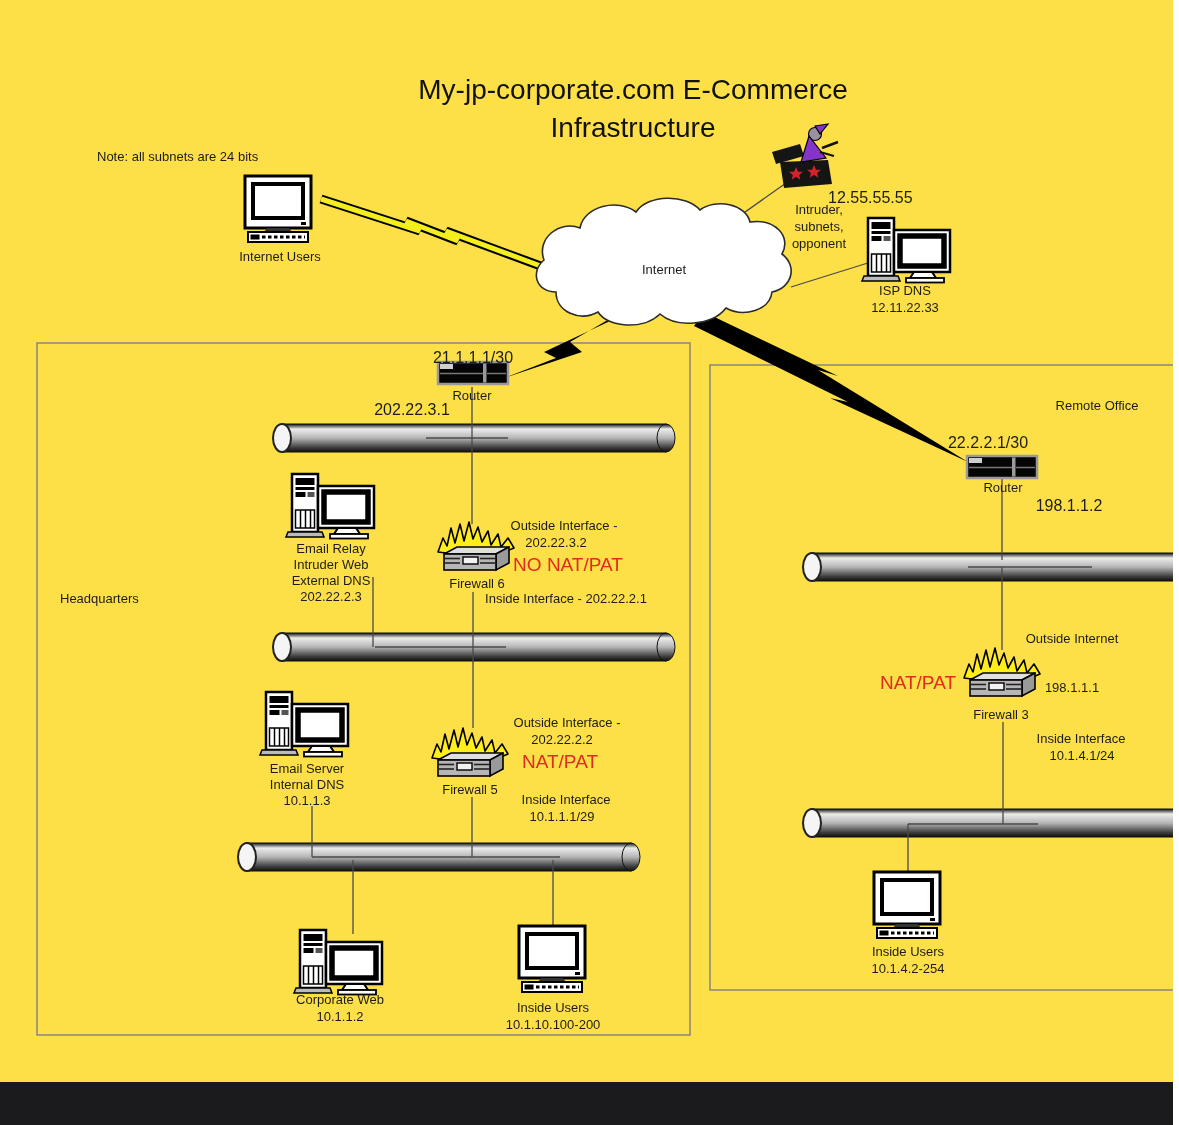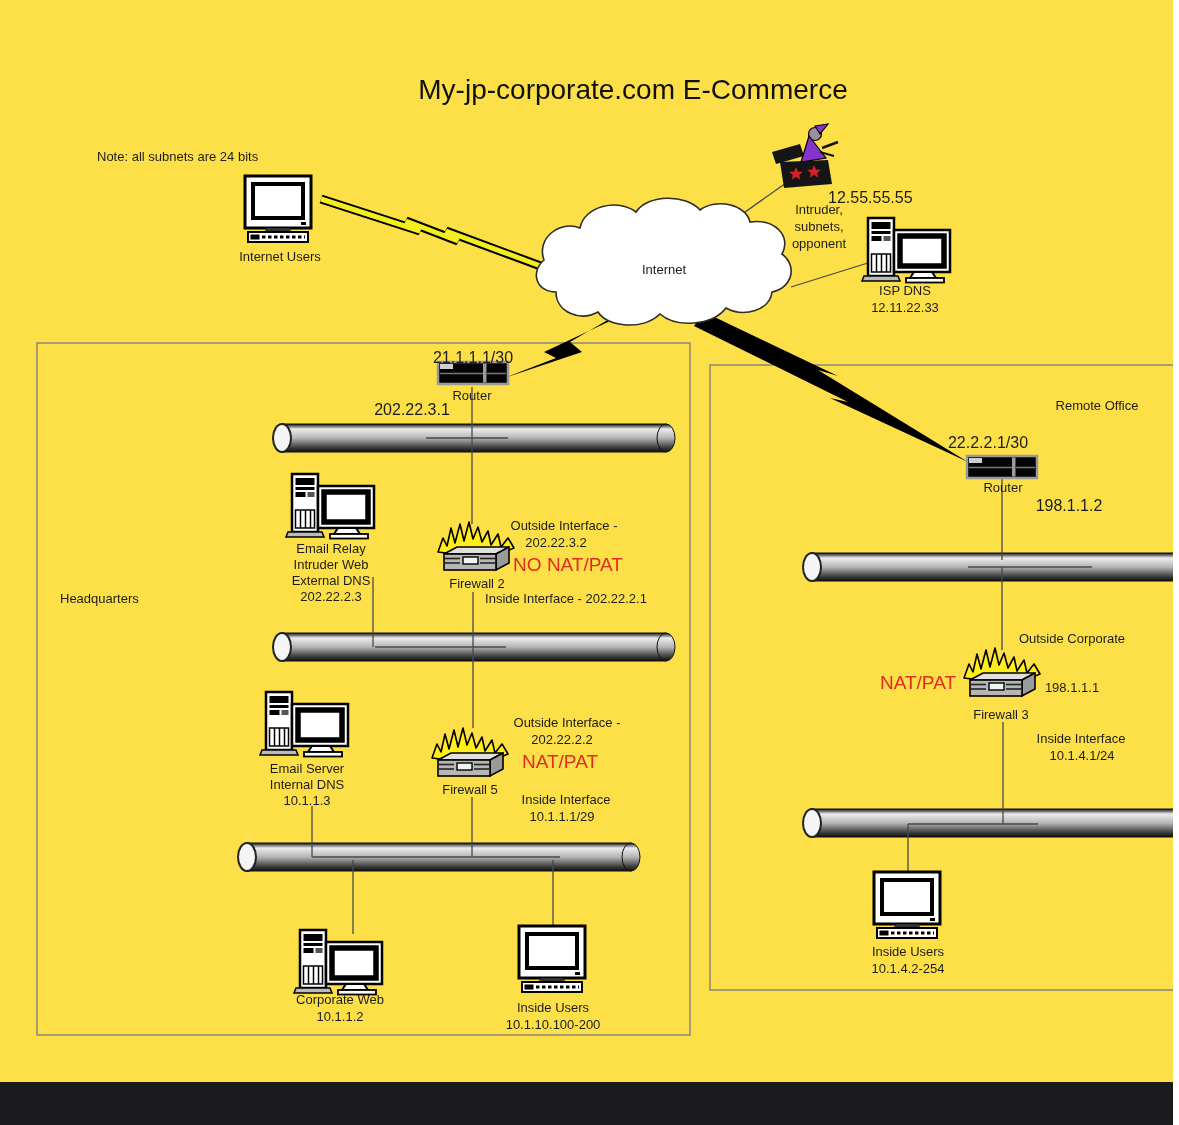--- a/index.html
+++ b/index.html
@@ -167,20 +167,21 @@
   <use href="#g-server" transform="translate(266,690)"></use>
   <use href="#g-firewall" transform="translate(430,726)"></use>
   <use href="#g-server" transform="translate(300,928)"></use>
   <use href="#g-desktop" transform="translate(517,926)"></use>
   <use href="#g-router" transform="translate(967,456)"></use>
   <use href="#g-firewall" transform="translate(962,646)"></use>
   <use href="#g-desktop" transform="translate(872,872)"></use>
 </svg>
 
 <div class="lbl c title" style="left:633px;top:72px">My-jp-corporate.com E-Commerce</div>
+<div class="lbl c title" style="left:633px;top:110px">Infrastructure</div>
 <div class="lbl" style="left:97px;top:149px">Note: all subnets are 24 bits</div>
 
 <div class="lbl c" style="left:280px;top:249px">Internet Users</div>
 <div class="lbl c" style="left:664px;top:262px">Internet</div>
 
 <div class="lbl fs14" style="left:828px;top:188px">12.55.55.55</div>
 <div class="lbl c" style="left:819px;top:202px">Intruder,</div>
 <div class="lbl c" style="left:819px;top:219px">subnets,</div>
 <div class="lbl c" style="left:819px;top:236px">opponent</div>
 
@@ -194,21 +195,21 @@
 <div class="lbl c fs14" style="left:412px;top:400px">202.22.3.1</div>
 
 <div class="lbl c" style="left:331px;top:541px">Email Relay</div>
 <div class="lbl c" style="left:331px;top:557px">Intruder Web</div>
 <div class="lbl c" style="left:331px;top:573px">External DNS</div>
 <div class="lbl c" style="left:331px;top:589px">202.22.2.3</div>
 
 <div class="lbl c" style="left:564px;top:518px">Outside Interface -</div>
 <div class="lbl c" style="left:556px;top:535px">202.22.3.2</div>
 <div class="lbl c red" style="left:568px;top:553px">NO NAT/PAT</div>
-<div class="lbl c" style="left:477px;top:576px">Firewall 2</div>
+<div class="lbl c" style="left:477px;top:576px">Firewall 6</div>
 <div class="lbl c" style="left:566px;top:591px">Inside Interface - 202.22.2.1</div>
 
 <div class="lbl c" style="left:307px;top:761px">Email Server</div>
 <div class="lbl c" style="left:307px;top:777px">Internal DNS</div>
 <div class="lbl c" style="left:307px;top:793px">10.1.1.3</div>
 
 <div class="lbl c" style="left:567px;top:715px">Outside Interface -</div>
 <div class="lbl c" style="left:562px;top:732px">202.22.2.2</div>
 <div class="lbl c red" style="left:560px;top:750px">NAT/PAT</div>
 <div class="lbl c" style="left:470px;top:782px">Firewall 5</div>
@@ -219,21 +220,21 @@
 <div class="lbl c" style="left:340px;top:1009px">10.1.1.2</div>
 
 <div class="lbl c" style="left:553px;top:1000px">Inside Users</div>
 <div class="lbl c" style="left:553px;top:1017px">10.1.10.100-200</div>
 
 <div class="lbl c" style="left:1097px;top:398px">Remote Office</div>
 <div class="lbl c fs14" style="left:988px;top:433px">22.2.2.1/30</div>
 <div class="lbl c" style="left:1003px;top:480px">Router</div>
 <div class="lbl c fs14" style="left:1069px;top:496px">198.1.1.2</div>
 
-<div class="lbl c" style="left:1072px;top:631px">Outside Corporate</div>
+<div class="lbl c" style="left:1072px;top:631px">Outside Internet</div>
 <div class="lbl c" style="left:1072px;top:680px">198.1.1.1</div>
 <div class="lbl c red" style="left:918px;top:671px">NAT/PAT</div>
 <div class="lbl c" style="left:1001px;top:707px">Firewall 3</div>
 <div class="lbl c" style="left:1081px;top:731px">Inside Interface</div>
 <div class="lbl c" style="left:1082px;top:748px">10.1.4.1/24</div>
 
 <div class="lbl c" style="left:908px;top:944px">Inside Users</div>
 <div class="lbl c" style="left:908px;top:961px">10.1.4.2-254</div>
 
 <div id="bottom-bar"></div>

